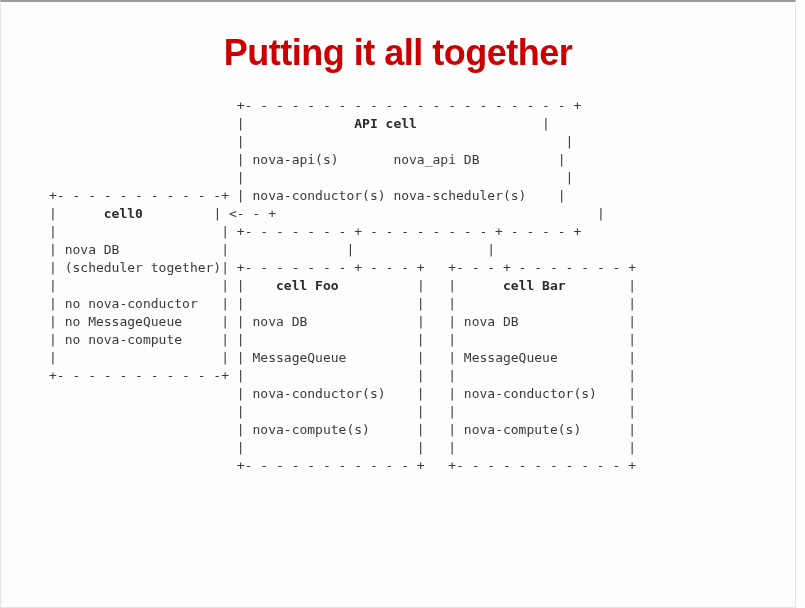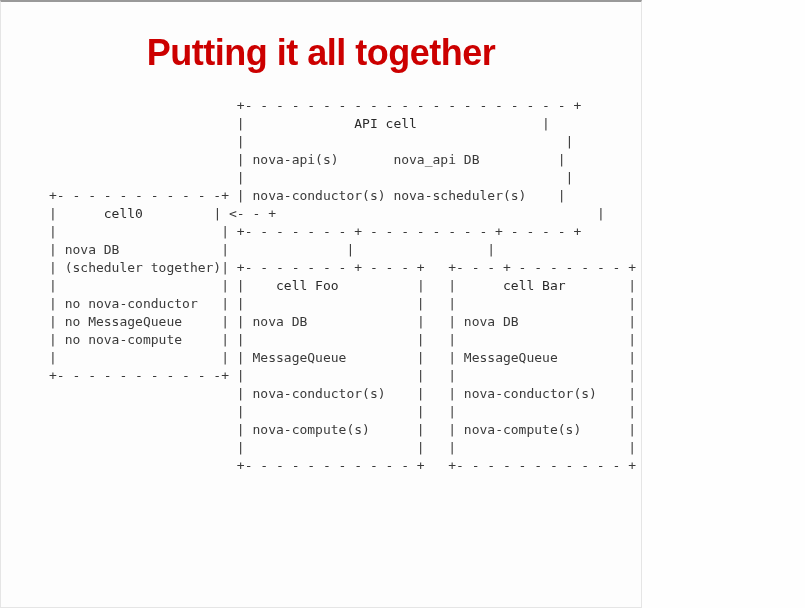--- a/index.html
+++ b/index.html
@@ -6,21 +6,21 @@
     margin: 0;
     padding: 0;
     width: 805px;
     height: 608px;
     background: #fefefe;
     font-family: "Helvetica Neue", Arial, sans-serif;
     overflow: hidden;
   }
   .slide {
     position: relative;
-    width: 642px;
+    width: 796px;
     height: 608px;
     box-sizing: border-box;
     border: 1px solid #e5e5e5;
     border-top: 2px solid #999;
     background: #fdfdfd;
   }
   .title {
     position: absolute;
     top: 30px;
     left: 0;
@@ -35,21 +35,21 @@
     position: absolute;
     top: 95px;
     left: 48px;
     font-family: "Menlo", "Consolas", "DejaVu Sans Mono", "Courier New", monospace;
     font-size: 13px;
     line-height: 18px;
     color: #3a3a3a;
     white-space: pre;
   }
   .diagram-wrap b {
-    font-weight: 400;
+    font-weight: 700;
     color: #2a2a2a;
   }
 </style>
 </head>
 <body>
 
 <div class="slide">
 
   <div class="title">Putting it all together</div>
 

